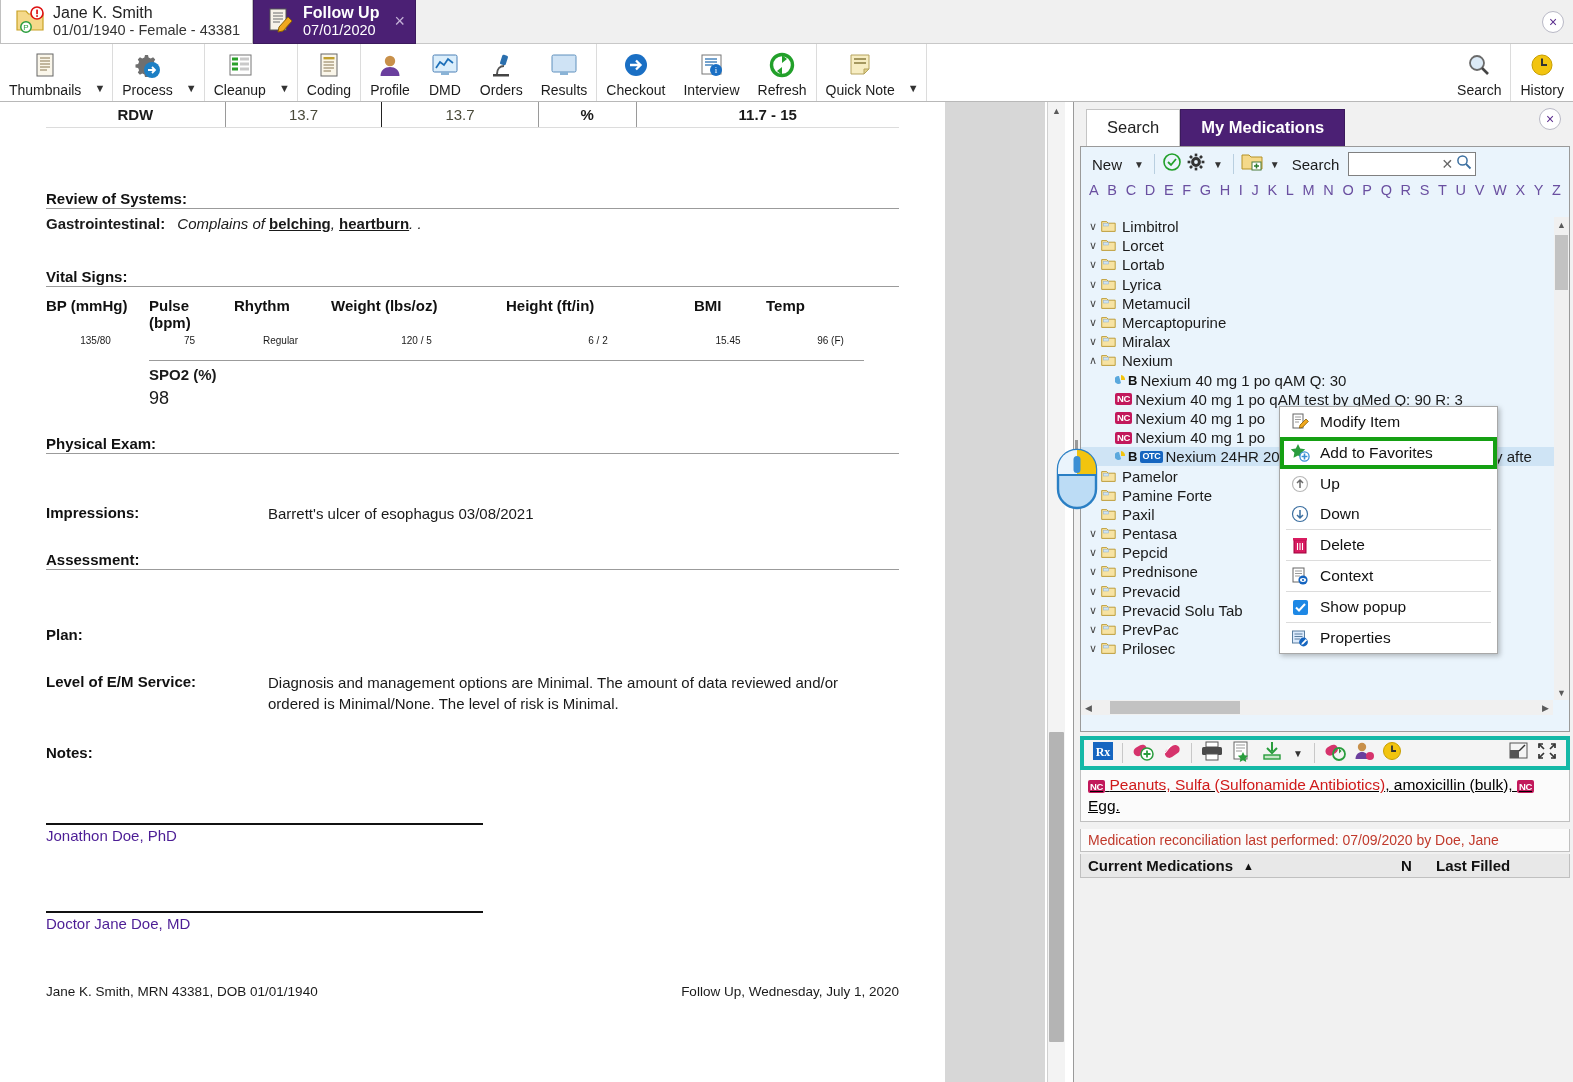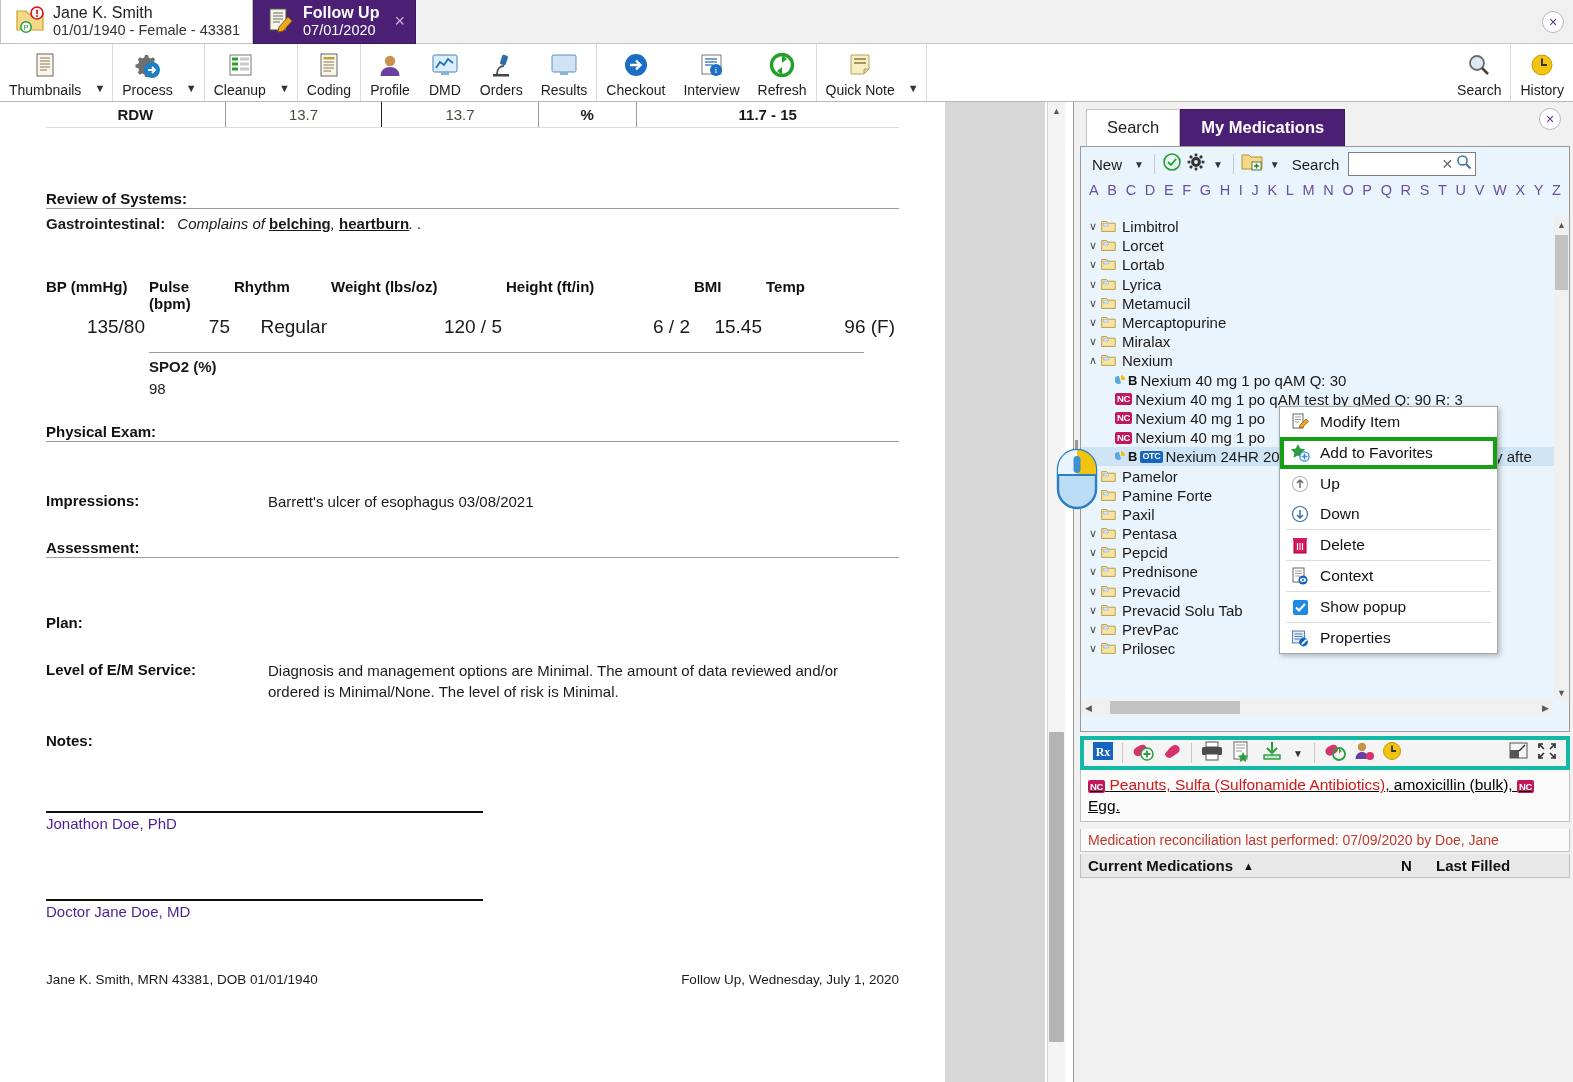--- a/index.html
+++ b/index.html
@@ -95,21 +95,21 @@
   .ros-line { font-size: 15px; margin-top: 6px; }
   .ros-label { font-weight: bold; }
   .ros-body { font-style: italic; margin-left: 8px; }
   .ul { text-decoration: underline; font-style: normal; font-weight: bold; }
 
   .vs-table { width: 100%; border-collapse: collapse; margin-top: 10px; }
   .vs-table th {
     font-size: 15px; font-weight: bold; text-align: left; vertical-align: top;
     padding: 0 4px 2px 0; color: #111;
   }
-  .vs-table td { font-size: 19px; text-align: right; padding: 2px 4px 2px 0; color: #1a1a1a; margin-top: 24px; }
+  .vs-table td { font-size: 10px; text-align: center; padding: 2px 4px 2px 0; color: #1a1a1a; margin-top: 24px; }
   .vs-rule { border-top: 1px solid #9b9b9b; }
 
   .kv-row { display: flex; margin-top: 4px; }
   .kv-key { font-size: 15px; font-weight: bold; width: 222px; flex: none; color: #111; }
   .kv-val { font-size: 15px; color: #1a1a1a; line-height: 1.35; max-width: 620px; }
 
   .sigline { border-top: 2px solid #111; width: 437px; }
   .signame { font-size: 15px; margin-top: 2px; color: #4c1d95; }
 
   .foot { display: flex; justify-content: space-between; font-size: 13.5px; color: #1a1a1a; }
@@ -512,20 +512,21 @@
       <div style="height:62px;"></div>
 
       <div class="sect-head">Review of Systems:</div>
       <div class="ros-line">
         <span class="ros-label">Gastrointestinal:</span>
         <span class="ros-body"><span>Complains of </span><span class="ul">belching</span><span>, </span><span class="ul">heartburn</span><span>. .</span></span>
       </div>
 
       <div style="height:36px;"></div>
 
+      <div class="sect-head">Vital Signs:</div>
       <table class="vs-table">
         <tbody>
             <tr>
           <th style="width:103px;">BP (mmHg)</th>
           <th style="width:85px;">Pulse (bpm)</th>
           <th style="width:97px;">Rhythm</th>
           <th style="width:175px;">Weight (lbs/oz)</th>
           <th style="width:188px;">Height (ft/in)</th>
           <th style="width:72px;">BMI</th>
           <th>Temp</th>
@@ -538,21 +539,21 @@
           <td>6 / 2</td>
           <td>15.45</td>
           <td>96 (F)</td>
         </tr>
       </tbody>
         </table>
 
       <div style="margin-left:103px; margin-top:12px;">
         <div class="vs-rule" style="width:715px;"></div>
         <div style="font-size:15px;font-weight:bold;margin-top:5px;line-height:1.2;">SPO2 (%)</div>
-        <div style="font-size:15px;margin-top:4px;">98</div>
+        <div style="font-size:18px;margin-top:4px;">98</div>
       </div>
 
       <div style="height:26px;"></div>
       <div class="sect-head">Physical Exam:</div>
 
       <div style="height:46px;"></div>
       <div class="kv-row">
         <span class="kv-key">Impressions:</span>
         <span class="kv-val">Barrett's ulcer of esophagus 03/08/2021</span>
       </div>

